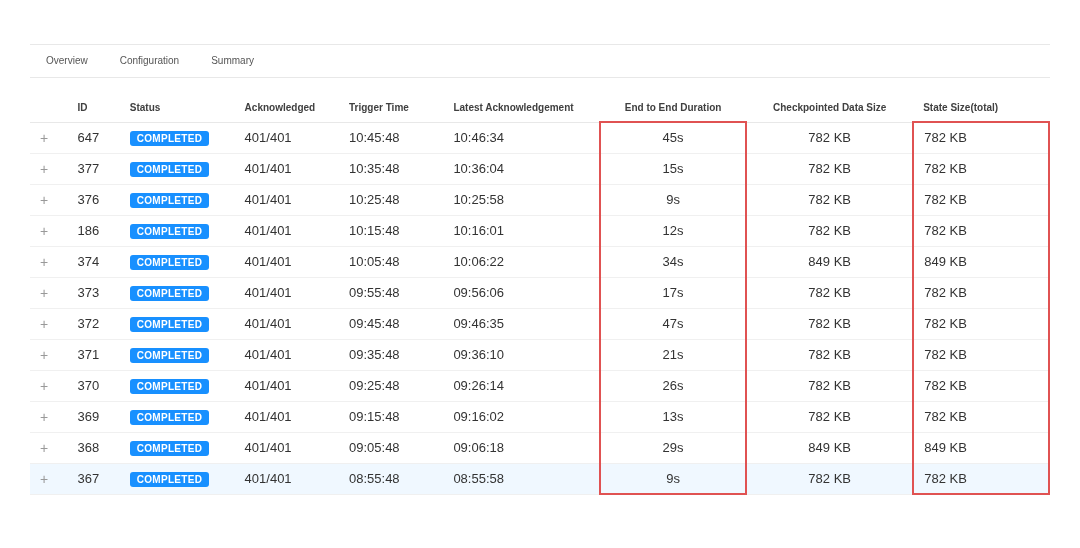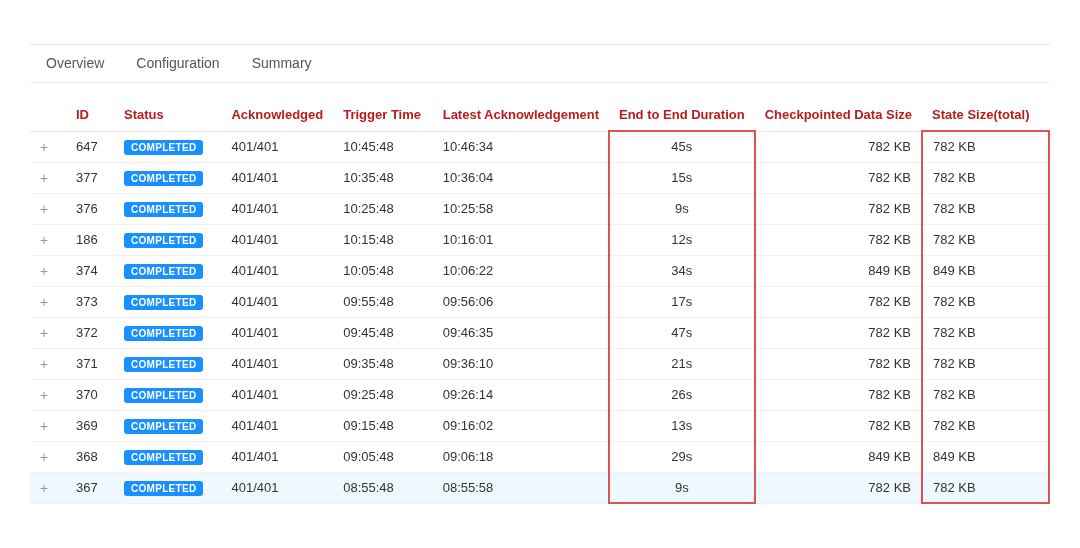--- a/index.html
+++ b/index.html
@@ -29,21 +29,21 @@
     }
     .tabs {
       display: flex;
       gap: 0;
       border-bottom: 1px solid #e8e8e8;
       margin-bottom: 16px;
     }
     .tab {
       padding: 10px 16px;
       cursor: pointer;
-      font-size: 14px;
+      font-size: 10px;
       color: #555;
       border-bottom: 2px solid transparent;
       margin-bottom: -1px;
     }
     .tab.active {
       color: #1890ff;
       border-bottom: 2px solid #1890ff;
       font-weight: 500;
     }
     .table-container {
@@ -51,22 +51,22 @@
       overflow-x: auto;
     }
     table {
       width: 100%;
       border-collapse: collapse;
     }
     thead tr th {
       text-align: left;
       padding: 8px 10px;
       font-weight: 600;
-      font-size: 13px;
-      color: #b91c1c;
+      font-size: 10px;
+      color: #404040;
       border-bottom: 1px solid #e8e8e8;
       white-space: nowrap;
     }
     tbody tr {
       border-bottom: 1px solid #f0f0f0;
     }
     tbody tr:last-child {
       background: #f0f8ff;
     }
     tbody tr td {
@@ -124,21 +124,21 @@
     .col-expand { width: 20px; }
     .col-id { width: 50px; }
     .col-status { width: 110px; }
     .col-ack { width: 100px; }
     .col-trigger { width: 100px; }
     .col-latest { width: 150px; }
     .col-e2e { width: 140px; text-align: center; }
     .col-checkpoint { width: 160px; }
     .col-state { width: 130px; }
     td.col-e2e, th.col-e2e { text-align: center; }
-    td.col-checkpoint, th.col-checkpoint { text-align: right; }
+    td.col-checkpoint, th.col-checkpoint { text-align: center; }
     td.col-state, th.col-state { text-align: left; }
   </style>
 </head>
 <body>
 
 <div class="page-container">
   <h1 class="page-title"></h1>
   <hr class="divider">
 
   <div class="tabs">

